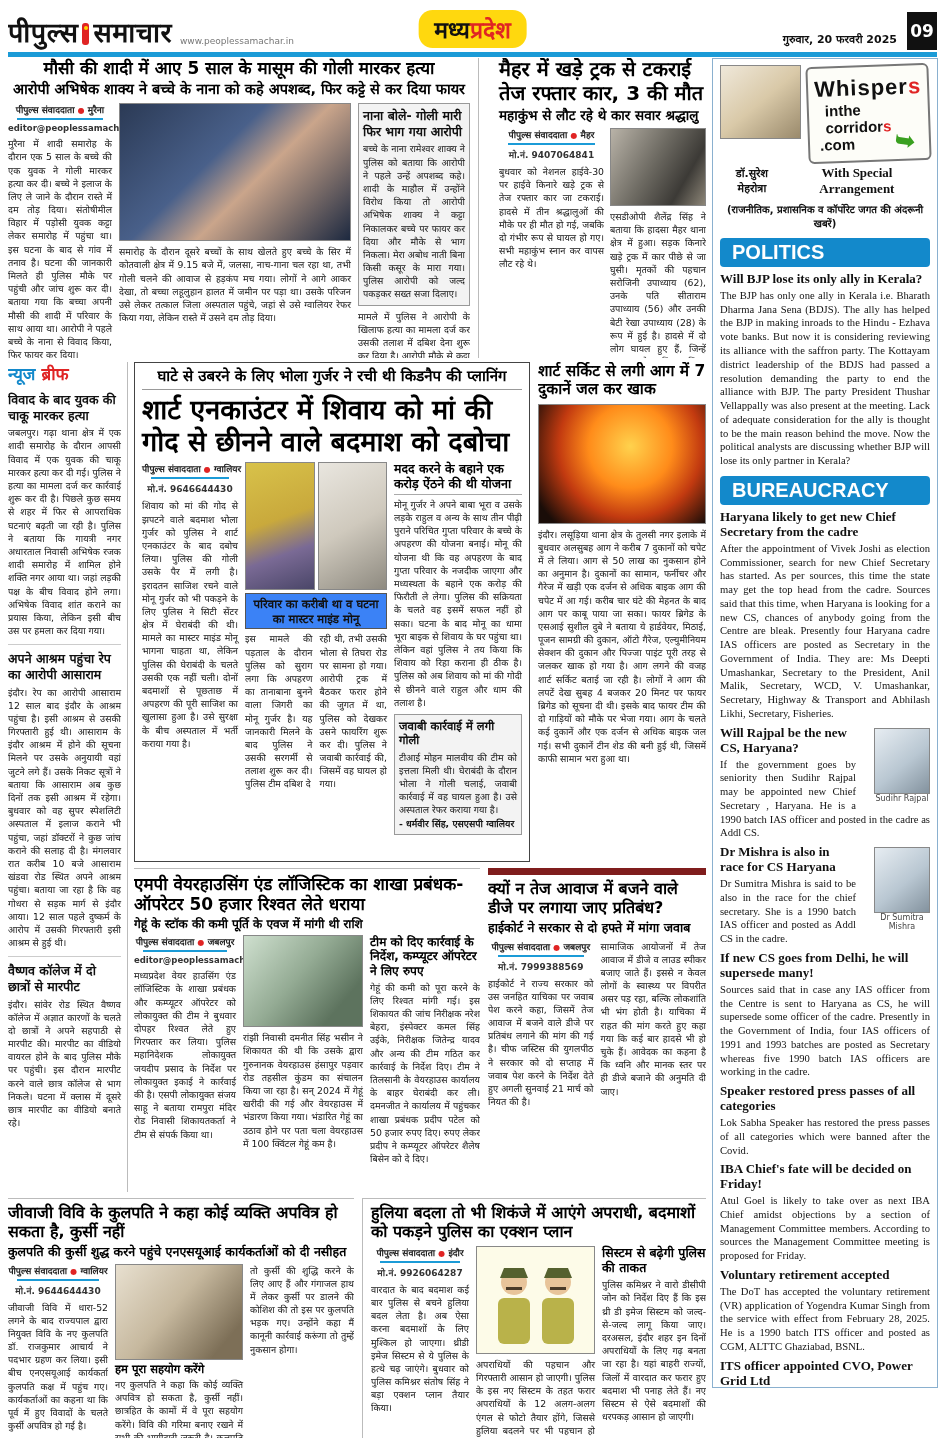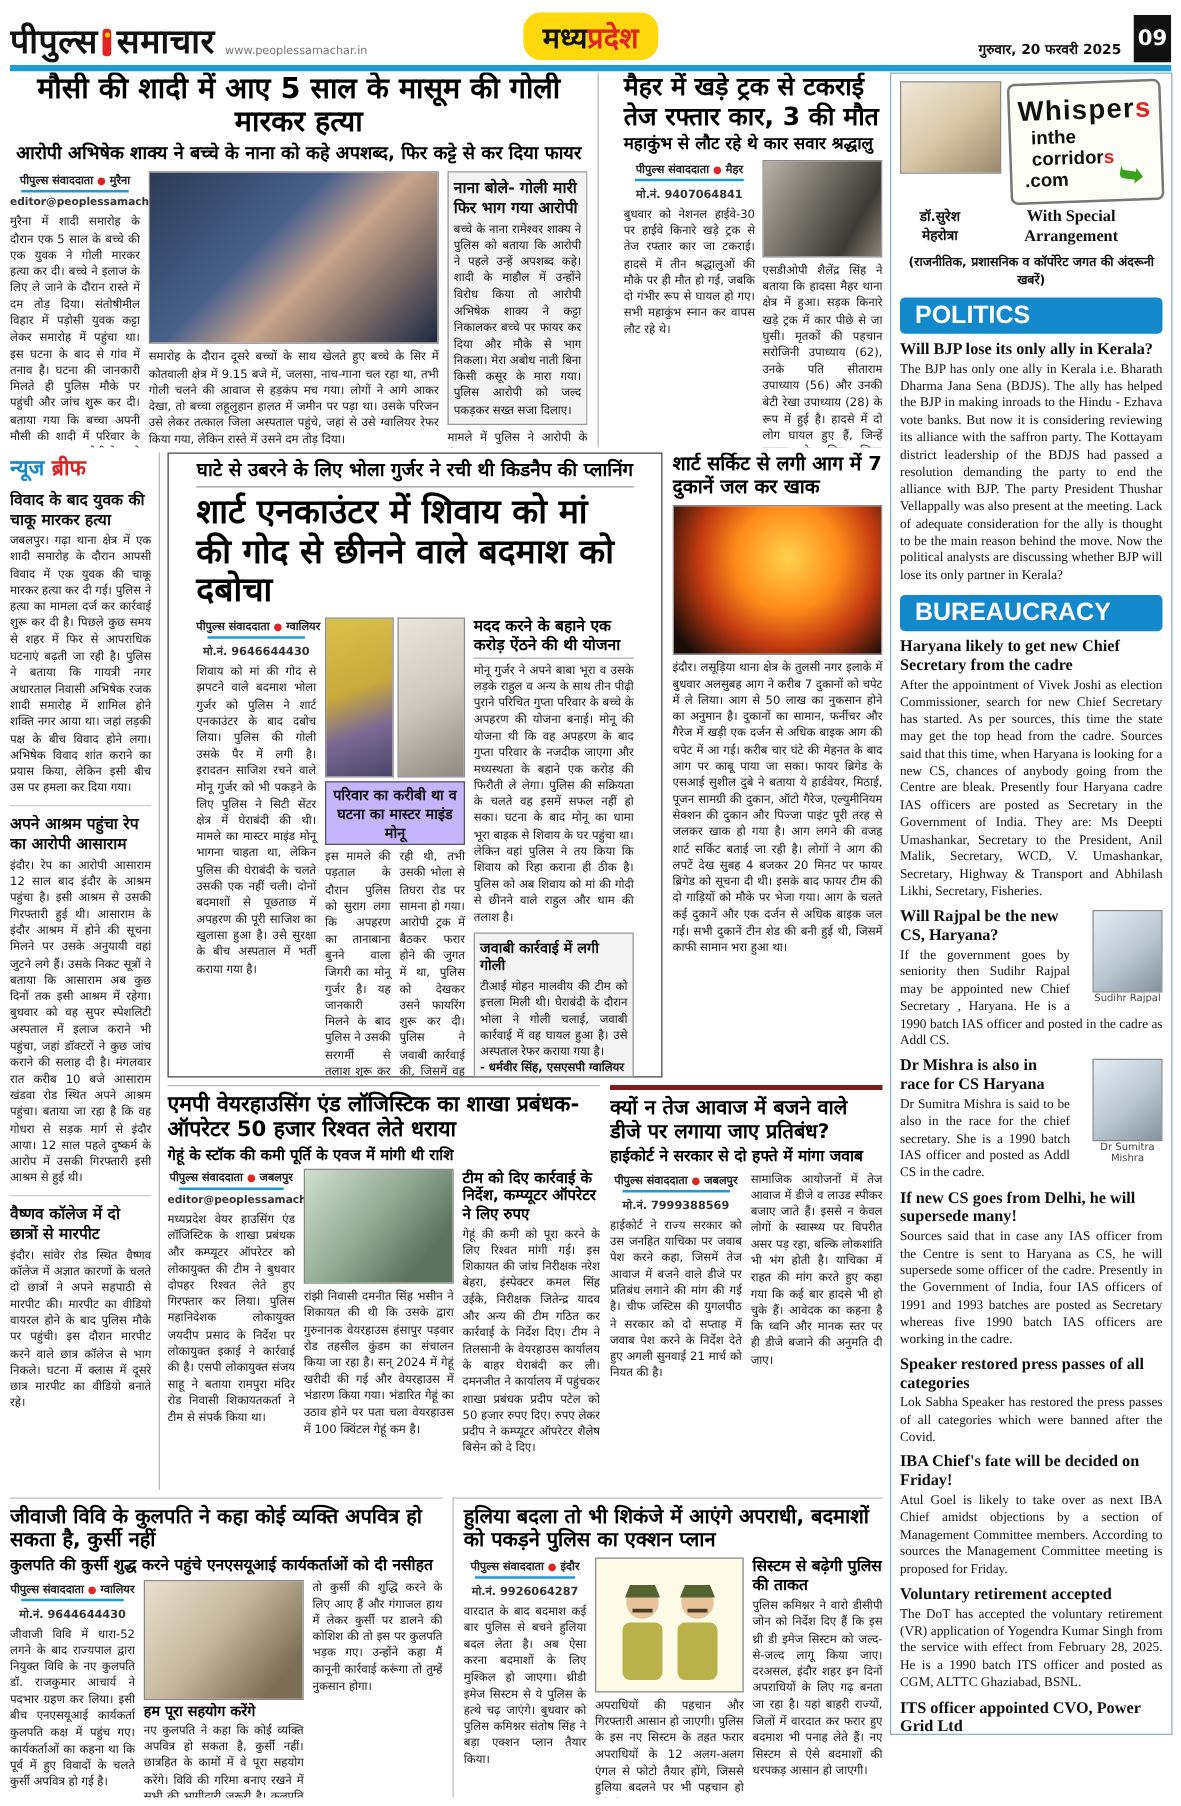--- a/index.html
+++ b/index.html
@@ -23,31 +23,31 @@
 .body{font-size:9.3px;line-height:1.42;text-align:justify;color:#161616}
 .byline{font-size:9px;font-weight:bold;text-align:center;color:#222;white-space:nowrap}
 .byline .dot{color:#e02424;font-size:8px}
 .brule{width:82%;margin:2px auto 3px;border-bottom:2px solid #1b9bd7}
 .phone{font-size:9px;font-weight:bold;text-align:center;color:#333;margin-bottom:4px}
 .email{font-size:8.5px;font-weight:bold;text-align:center;color:#333;margin-bottom:4px}
 .inbox{border:1px solid #999;background:#f3f3f3;padding:4px}
 .inboxhead{font-size:12.5px;font-weight:bold;line-height:1.25;margin-bottom:3px}
 .photo{width:100%;border:1px solid #888}
 .pcap{font-size:8px;color:#444;text-align:center}
-.capbar{background:#c4b5fd;border:1px solid #555;font-weight:bold;font-size:11.5px;text-align:center;padding:2px;margin:3px 0}
+.capbar{background:#3b82f6;border:1px solid #555;font-weight:bold;font-size:11.5px;text-align:center;padding:2px;margin:3px 0}
 .grid3{display:grid;gap:7px}
 
 .a-mur{left:8px;top:58px;width:462px;height:300px}
 .a-mai{left:478px;top:58px;width:228px;height:300px;padding-left:20px;border-left:1px solid #bbb}
 .wisp{left:712px;top:58px;width:226px;height:1330px;border:1px solid #8ab0cf;padding:6px 7px;background:#fff}
 .brief{left:8px;top:362px;width:120px;height:830px;padding-right:6px;border-right:1px solid #bbb}
-.a-enc{left:134px;top:362px;width:396px;height:500px;border:1px solid #444;padding:5px 22px}
+.a-enc{left:134px;top:362px;width:396px;height:500px;border:1px solid #444;padding:5px 7px}
 .a-fire{left:538px;top:362px;width:168px;height:500px}
 .a-ware{left:134px;top:868px;width:346px;height:324px;border-top:1px solid #bbb;padding-top:5px}
-.a-dj{left:488px;top:868px;width:218px;height:324px;border-top:4px solid #7f1d1d;padding-top:5px}
+.a-dj{left:488px;top:868px;width:218px;height:324px;border-top:7px solid #7f1d1d;padding-top:5px}
 .a-jiw{left:8px;top:1198px;width:346px;height:240px;border-top:1px solid #bbb;padding-top:5px}
 .a-hul{left:362px;top:1198px;width:344px;height:240px;border-top:1px solid #bbb;padding-top:5px;padding-left:8px;border-left:1px solid #bbb}
 
 .wcard{display:flex;gap:6px;align-items:stretch}
 .wlogo{flex:1;border:2px solid #777;border-radius:6px;background:#fdfdf8;transform:rotate(-2deg);padding:8px 6px;font-family:"Liberation Sans",sans-serif;position:relative}
 .wlogo .l1{font-size:22px;font-weight:bold;letter-spacing:1px}
 .wlogo .l2{font-size:15px;font-weight:bold;margin-left:10px}
 .wlogo .l3{font-size:15px;font-weight:bold;margin-left:4px}
 .wlogo .rs{color:#e02424}
 .wlogo .arrow{position:absolute;right:14px;bottom:4px;color:#3aa020;font-size:24px;font-weight:bold;transform:rotate(10deg)}
@@ -91,21 +91,21 @@
     <span class="url">www.peoplessamachar.in</span>
     <div class="region">
       <span>मध्य</span><span class="red">प्रदेश</span>
     </div>
     <span class="mastdate">गुरुवार, 20 फरवरी 2025</span>
     <span class="pageno">09</span>
   </header>
   <div class="abs bluerule"></div>
 
   <article class="abs a-mur clamp">
-    <h1 class="hl" style="font-size:23px;text-align:center">मौसी की शादी में आए 5 साल के मासूम की गोली मारकर हत्या</h1>
+    <h1 class="hl" style="font-size:17px;text-align:center">मौसी की शादी में आए 5 साल के मासूम की गोली मारकर हत्या</h1>
     <h2 class="hl" style="font-size:14.5px;text-align:center;margin:3px 0 5px">आरोपी अभिषेक शाक्य ने बच्चे के नाना को कहे अपशब्द, फिर कट्टे से कर दिया फायर</h2>
     <div class="grid3" style="grid-template-columns:104px 1fr 112px">
       <div>
         <div class="byline"><span>पीपुल्स संवाददाता</span> <span class="dot">●</span> <span>मुरैना</span></div>
         <div class="brule"></div>
         <div class="email">editor@peoplessamachar.co.in</div>
         <p class="body">मुरैना में शादी समारोह के दौरान एक 5 साल के बच्चे की एक युवक ने गोली मारकर हत्या कर दी। बच्चे ने इलाज के लिए ले जाने के दौरान रास्ते में दम तोड़ दिया। संतोषीमील विहार में पड़ोसी युवक कट्टा लेकर समारोह में पहुंचा था। इस घटना के बाद से गांव में तनाव है। घटना की जानकारी मिलते ही पुलिस मौके पर पहुंची और जांच शुरू कर दी। बताया गया कि बच्चा अपनी मौसी की शादी में परिवार के साथ आया था। आरोपी ने पहले बच्चे के नाना से विवाद किया, फिर फायर कर दिया।</p>
       </div>
       <div>
         <div class="photo ph-child"></div>

